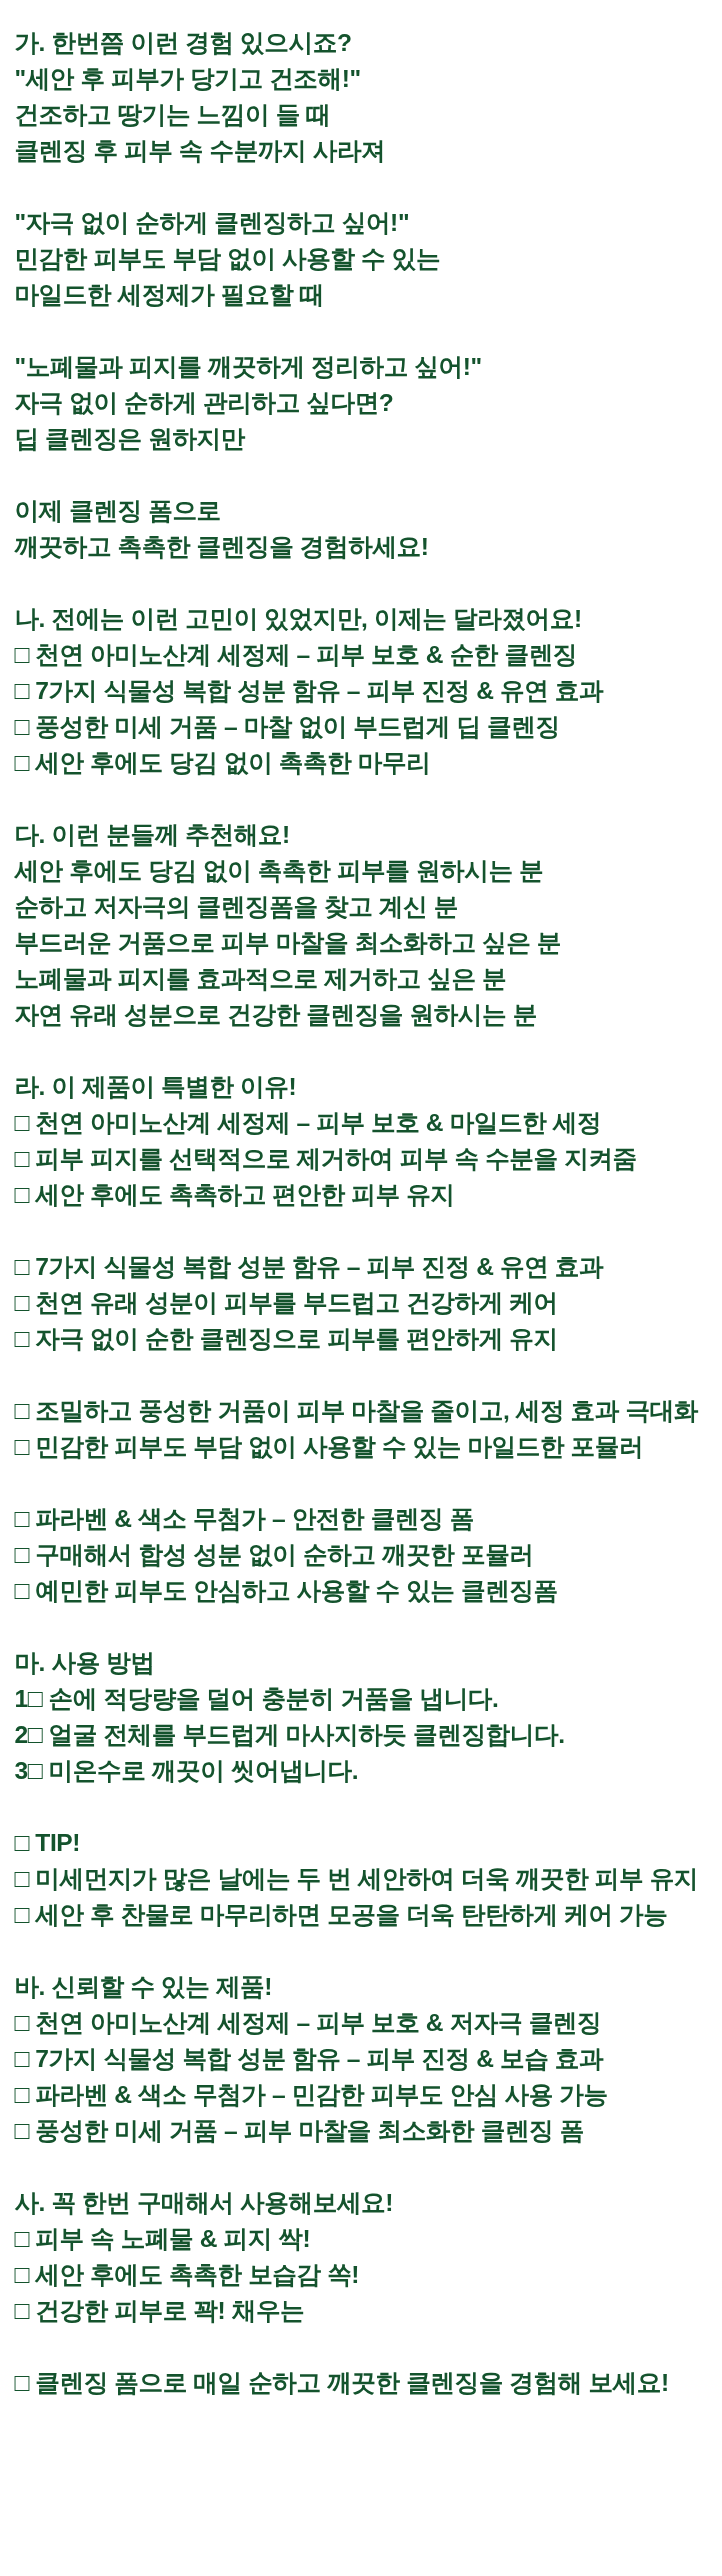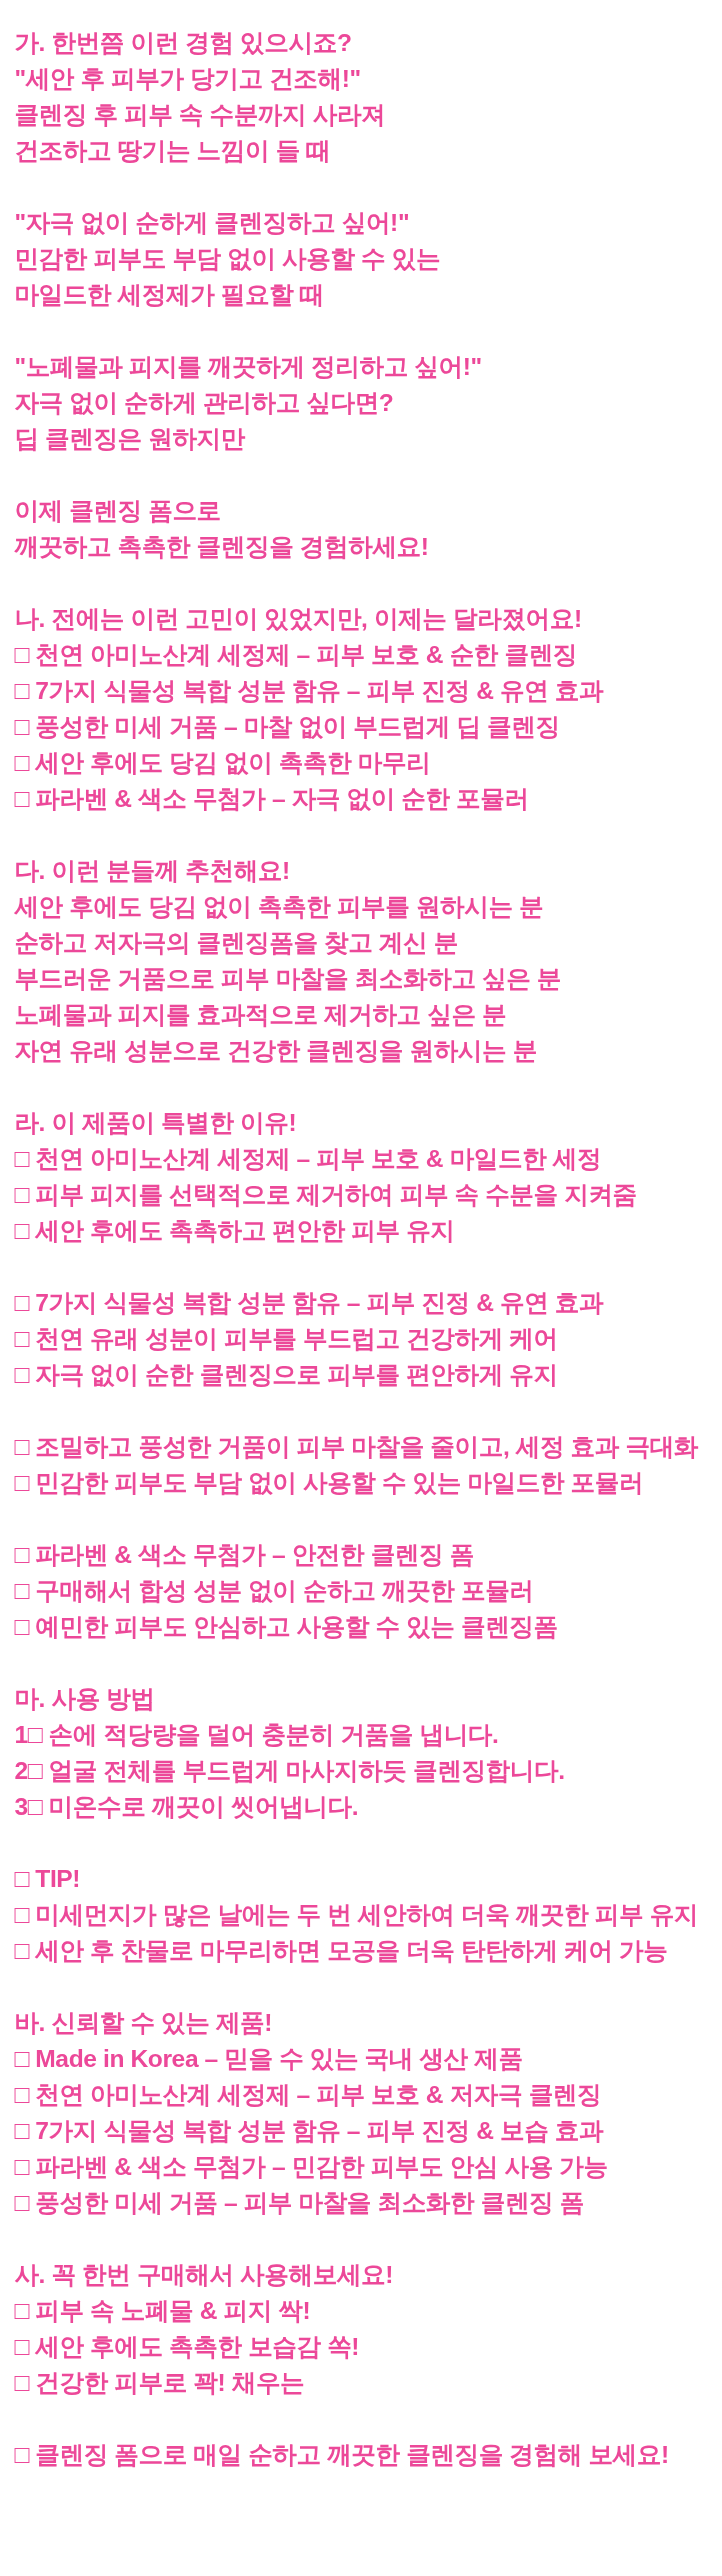--- a/index.html
+++ b/index.html
@@ -10,59 +10,58 @@
     body {
       width: 722px;
       height: 2576px;
       overflow: hidden;
       font-family: "Liberation Sans", "DejaVu Sans", sans-serif;
     }
     .doc {
       box-sizing: border-box;
       width: 722px;
       padding: 25px 5.8px 0 14.4px;
-      color: #ec4899;
+      color: #14532d;
       font-size: 24.6px;
       line-height: 36px;
       font-weight: 600;
       letter-spacing: -0.4px;
     }
     .line {
       margin: 0;
       padding: 0;
       min-height: 36px;
       white-space: nowrap;
     }
   </style>
 </head>
 <body>
 
 <div class="doc">
     <p class="line">가. 한번쯤 이런 경험 있으시죠?</p>
     <p class="line">"세안 후 피부가 당기고 건조해!"</p>
+    <p class="line">건조하고 땅기는 느낌이 들 때</p>
     <p class="line">클렌징 후 피부 속 수분까지 사라져</p>
-    <p class="line">건조하고 땅기는 느낌이 들 때</p>
     <p class="line"></p>
     <p class="line">"자극 없이 순하게 클렌징하고 싶어!"</p>
     <p class="line">민감한 피부도 부담 없이 사용할 수 있는</p>
     <p class="line">마일드한 세정제가 필요할 때</p>
     <p class="line"></p>
     <p class="line">"노폐물과 피지를 깨끗하게 정리하고 싶어!"</p>
     <p class="line">자극 없이 순하게 관리하고 싶다면?</p>
     <p class="line">딥 클렌징은 원하지만</p>
     <p class="line"></p>
     <p class="line">이제 클렌징 폼으로</p>
     <p class="line">깨끗하고 촉촉한 클렌징을 경험하세요!</p>
     <p class="line"></p>
     <p class="line">나. 전에는 이런 고민이 있었지만, 이제는 달라졌어요!</p>
     <p class="line">□ 천연 아미노산계 세정제 – 피부 보호 &amp; 순한 클렌징</p>
     <p class="line">□ 7가지 식물성 복합 성분 함유 – 피부 진정 &amp; 유연 효과</p>
     <p class="line">□ 풍성한 미세 거품 – 마찰 없이 부드럽게 딥 클렌징</p>
     <p class="line">□ 세안 후에도 당김 없이 촉촉한 마무리</p>
-    <p class="line">□ 파라벤 &amp; 색소 무첨가 – 자극 없이 순한 포뮬러</p>
     <p class="line"></p>
     <p class="line">다. 이런 분들께 추천해요!</p>
     <p class="line">세안 후에도 당김 없이 촉촉한 피부를 원하시는 분</p>
     <p class="line">순하고 저자극의 클렌징폼을 찾고 계신 분</p>
     <p class="line">부드러운 거품으로 피부 마찰을 최소화하고 싶은 분</p>
     <p class="line">노폐물과 피지를 효과적으로 제거하고 싶은 분</p>
     <p class="line">자연 유래 성분으로 건강한 클렌징을 원하시는 분</p>
     <p class="line"></p>
     <p class="line">라. 이 제품이 특별한 이유!</p>
     <p class="line">□ 천연 아미노산계 세정제 – 피부 보호 &amp; 마일드한 세정</p>
@@ -83,21 +82,20 @@
     <p class="line">마. 사용 방법</p>
     <p class="line">1□ 손에 적당량을 덜어 충분히 거품을 냅니다.</p>
     <p class="line">2□ 얼굴 전체를 부드럽게 마사지하듯 클렌징합니다.</p>
     <p class="line">3□ 미온수로 깨끗이 씻어냅니다.</p>
     <p class="line"></p>
     <p class="line">□ TIP!</p>
     <p class="line">□ 미세먼지가 많은 날에는 두 번 세안하여 더욱 깨끗한 피부 유지</p>
     <p class="line">□ 세안 후 찬물로 마무리하면 모공을 더욱 탄탄하게 케어 가능</p>
     <p class="line"></p>
     <p class="line">바. 신뢰할 수 있는 제품!</p>
-    <p class="line">□ Made in Korea – 믿을 수 있는 국내 생산 제품</p>
     <p class="line">□ 천연 아미노산계 세정제 – 피부 보호 &amp; 저자극 클렌징</p>
     <p class="line">□ 7가지 식물성 복합 성분 함유 – 피부 진정 &amp; 보습 효과</p>
     <p class="line">□ 파라벤 &amp; 색소 무첨가 – 민감한 피부도 안심 사용 가능</p>
     <p class="line">□ 풍성한 미세 거품 – 피부 마찰을 최소화한 클렌징 폼</p>
     <p class="line"></p>
     <p class="line">사. 꼭 한번 구매해서 사용해보세요!</p>
     <p class="line">□ 피부 속 노폐물 &amp; 피지 싹!</p>
     <p class="line">□ 세안 후에도 촉촉한 보습감 쏙!</p>
     <p class="line">□ 건강한 피부로 꽉! 채우는</p>
     <p class="line"></p>

